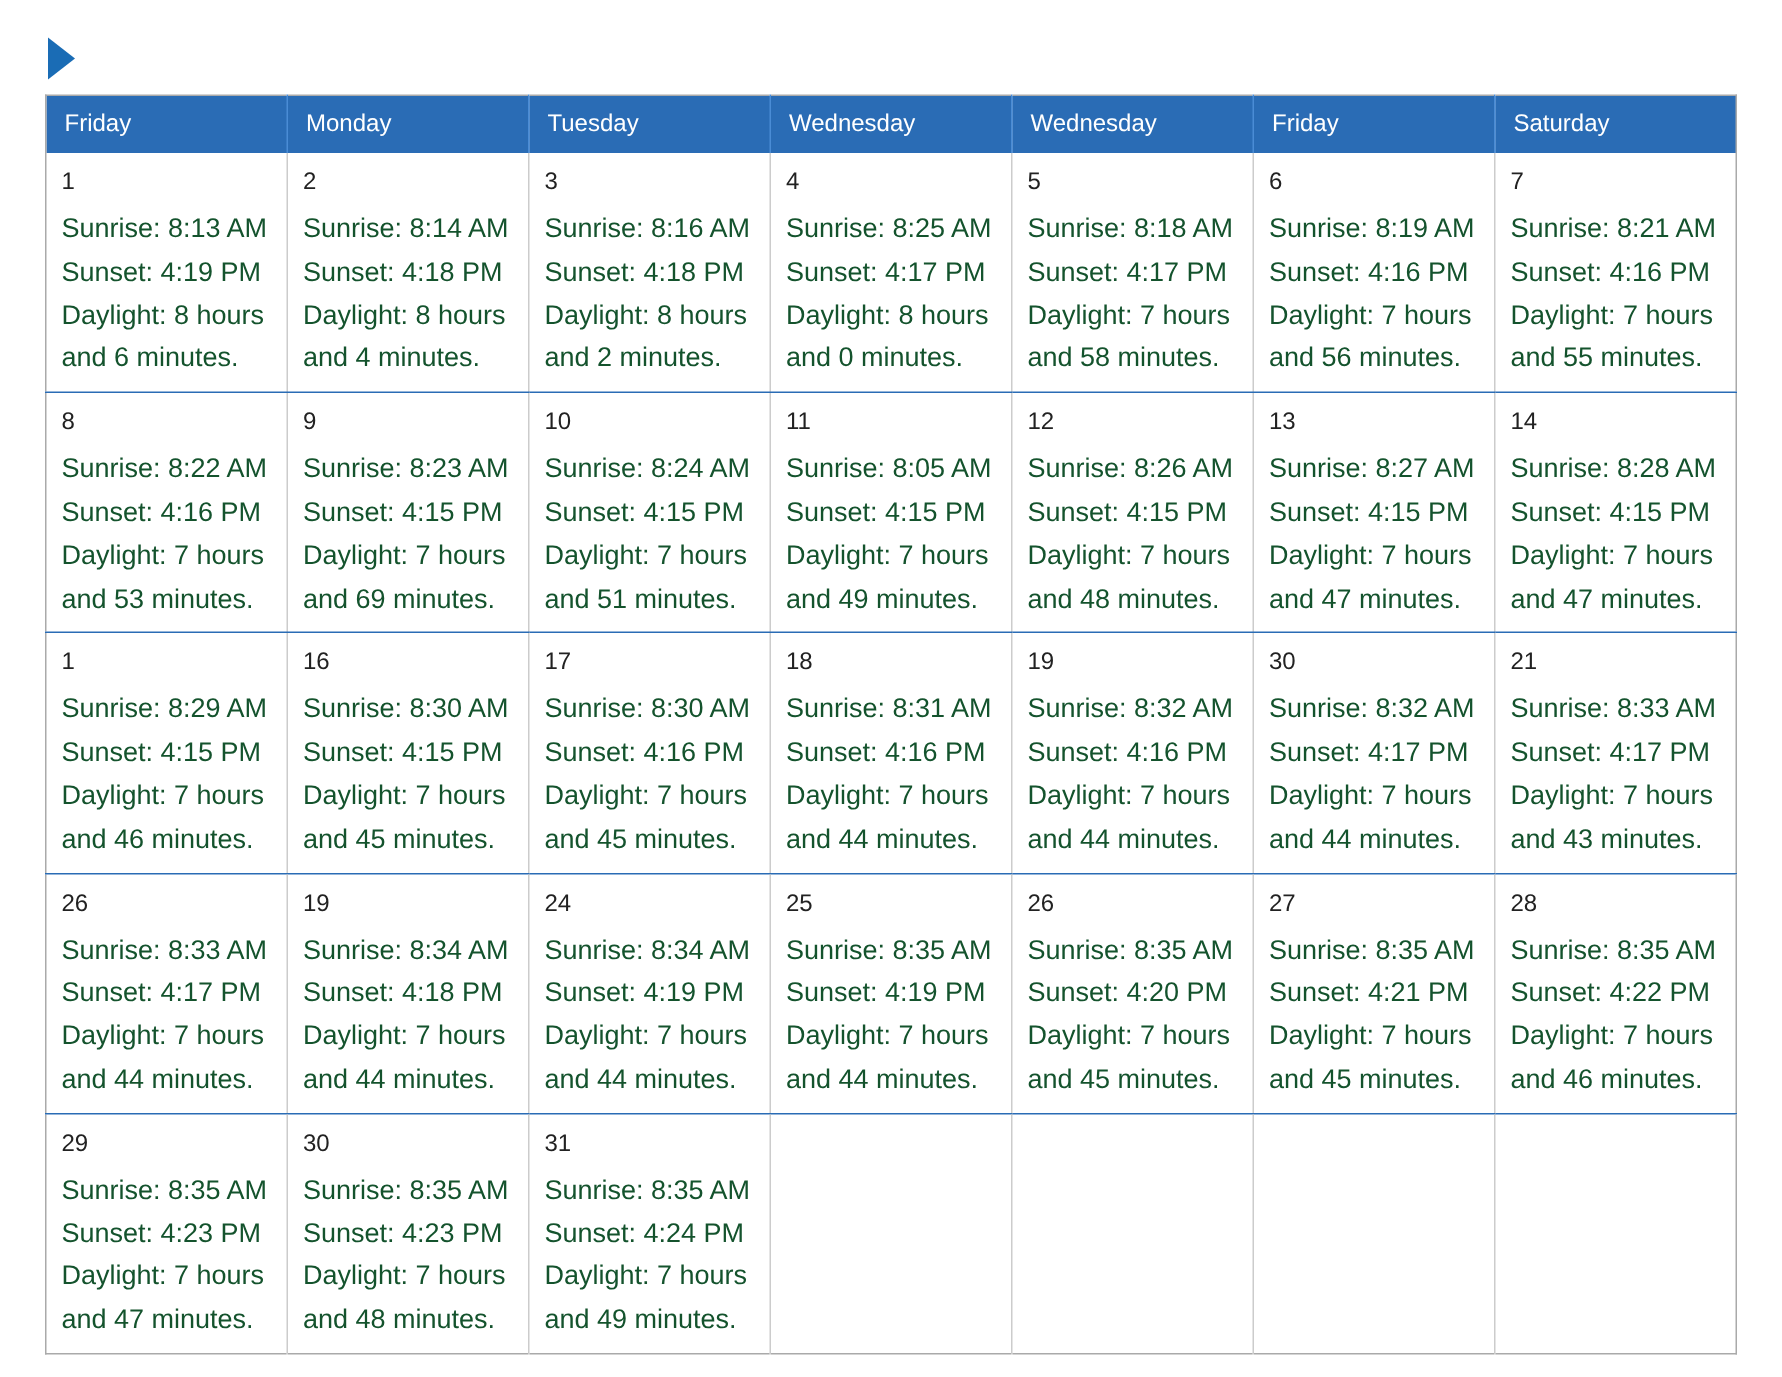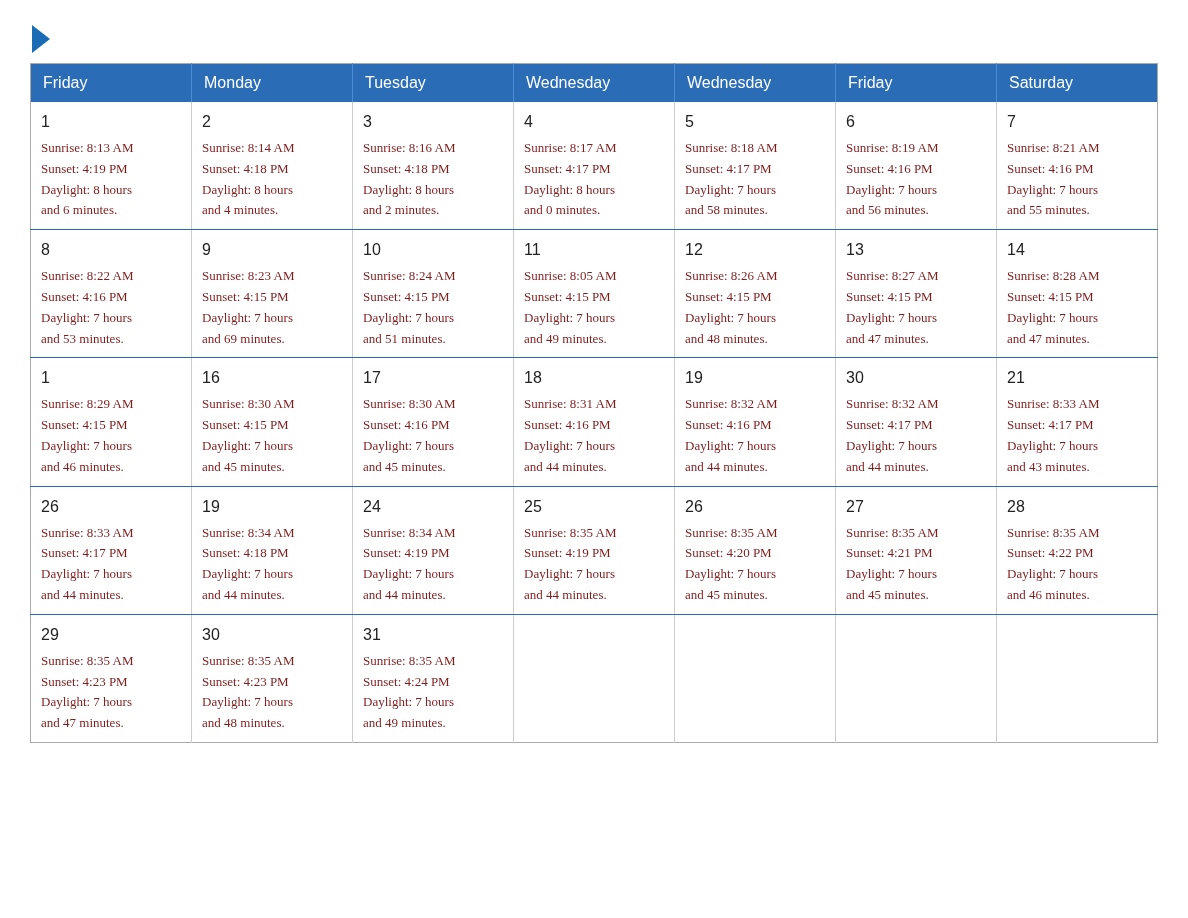--- a/index.html
+++ b/index.html
@@ -95,24 +95,23 @@
       border-bottom: none;
     }
     .day-number {
       font-size: 16px;
       font-weight: normal;
       color: #222;
       display: block;
       margin-bottom: 4px;
     }
     .day-info {
-      color: #7f1d1d;
-      font-size: 13px;
+      color: #14532d;
+      font-size: 18px;
       line-height: 1.6;
-      font-family: Liberation Serif, serif;
     }
     .empty-cell {
       background: #fff;
     }
   </style>
 </head>
 <body>
 
 <div class="header-area">
   <div class="logo-container">
@@ -152,21 +151,21 @@
         <td>
           <span class="day-number">2</span>
           <div class="day-info"><span>Sunrise: 8:14 AM</span><br><span>Sunset: 4:18 PM</span><br><span>Daylight: 8 hours</span><br><span>and 4 minutes.</span></div>
         </td>
         <td>
           <span class="day-number">3</span>
           <div class="day-info"><span>Sunrise: 8:16 AM</span><br><span>Sunset: 4:18 PM</span><br><span>Daylight: 8 hours</span><br><span>and 2 minutes.</span></div>
         </td>
         <td>
           <span class="day-number">4</span>
-          <div class="day-info"><span>Sunrise: 8:17 AM</span><br><span>Sunset: 4:17 PM</span><br><span>Daylight: 8 hours</span><br><span>and 0 minutes.</span></div>
+          <div class="day-info"><span>Sunrise: 8:25 AM</span><br><span>Sunset: 4:17 PM</span><br><span>Daylight: 8 hours</span><br><span>and 0 minutes.</span></div>
         </td>
         <td>
           <span class="day-number">5</span>
           <div class="day-info"><span>Sunrise: 8:18 AM</span><br><span>Sunset: 4:17 PM</span><br><span>Daylight: 7 hours</span><br><span>and 58 minutes.</span></div>
         </td>
         <td>
           <span class="day-number">6</span>
           <div class="day-info"><span>Sunrise: 8:19 AM</span><br><span>Sunset: 4:16 PM</span><br><span>Daylight: 7 hours</span><br><span>and 56 minutes.</span></div>
         </td>
         <td>

